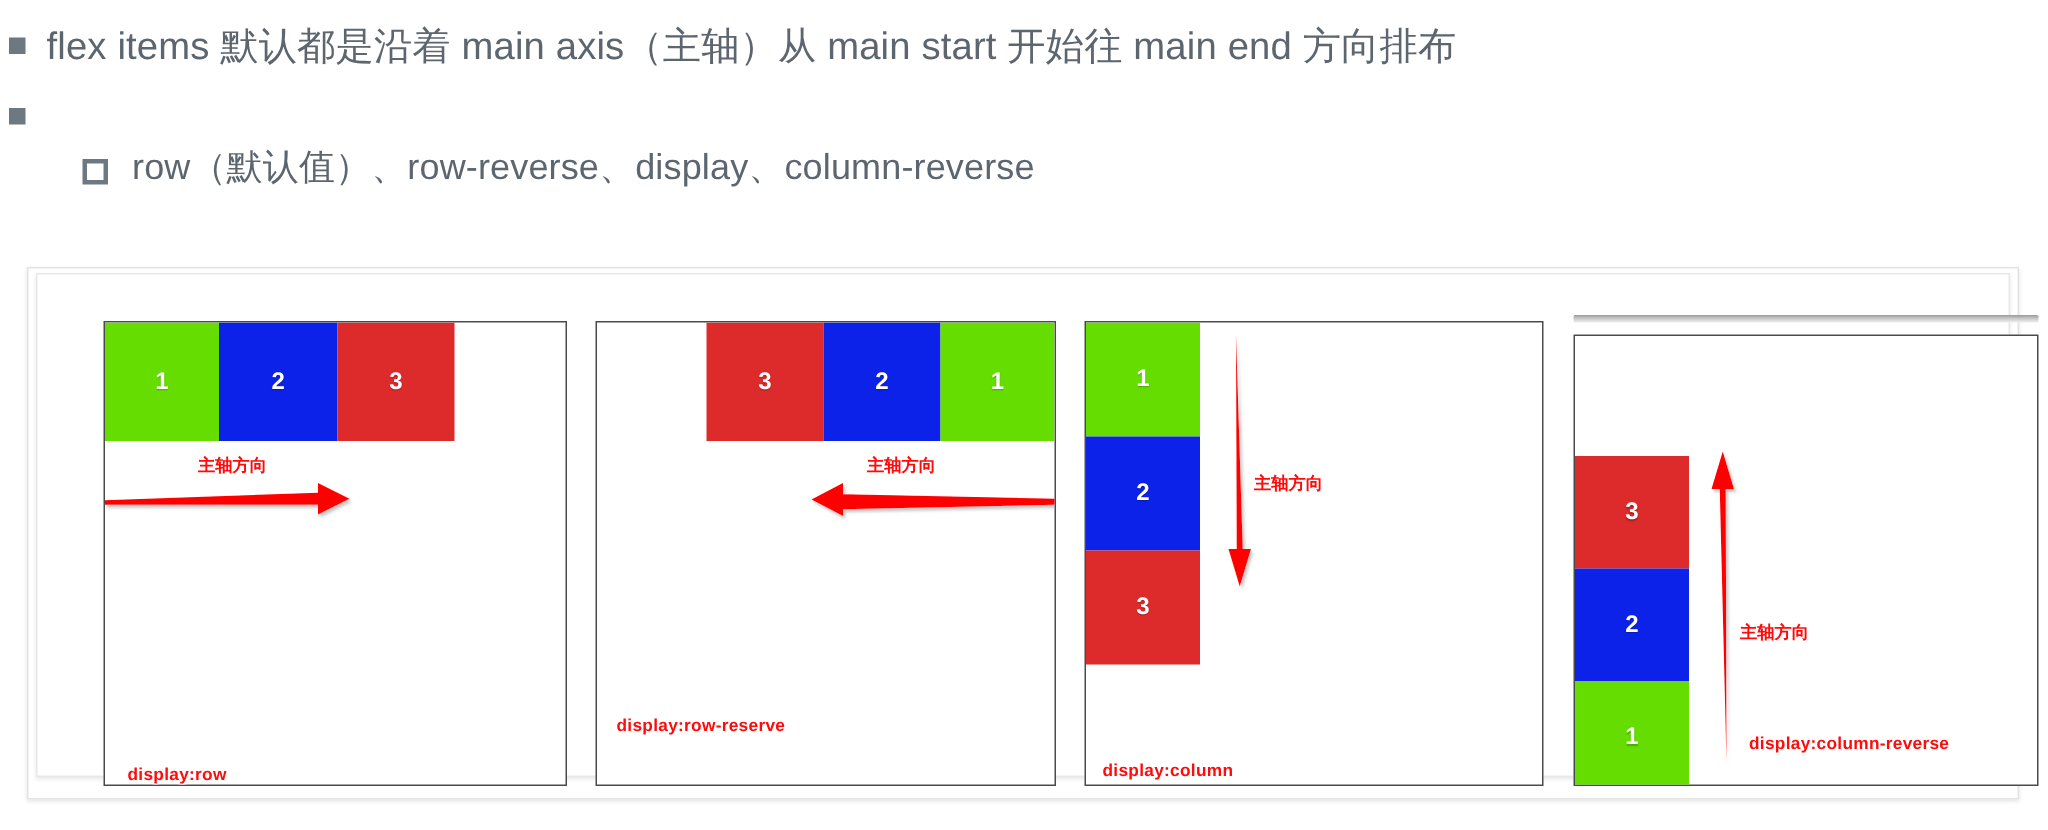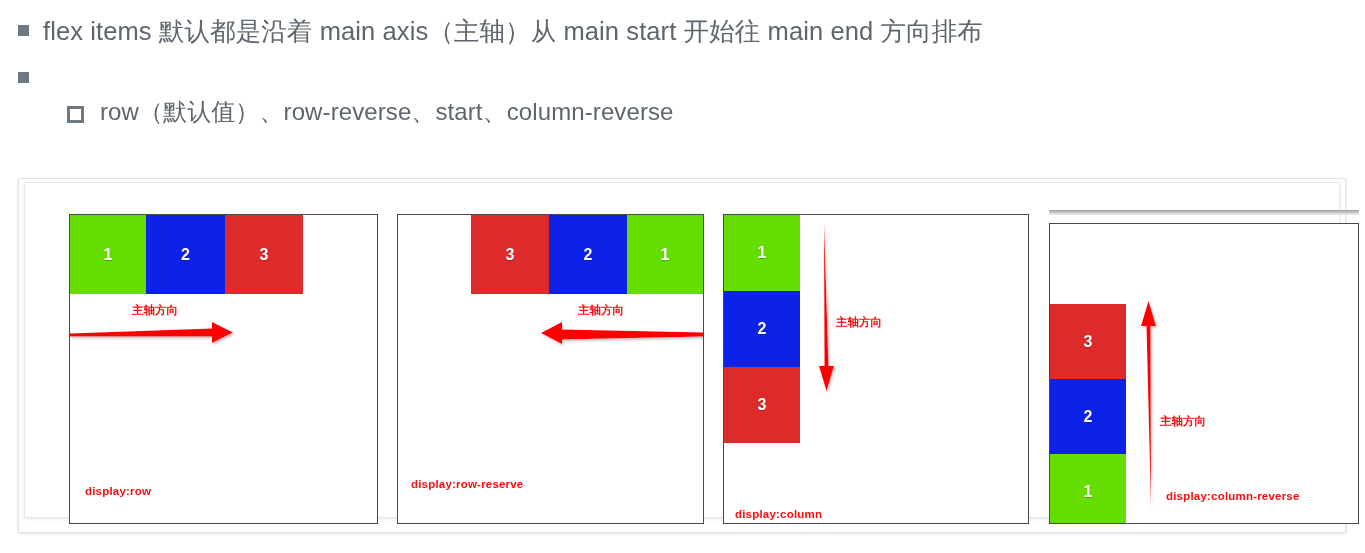--- a/index.html
+++ b/index.html
@@ -10,21 +10,21 @@
   body {
     width: 1365px;
     height: 553px;
     font-family: "Liberation Sans", "DejaVu Sans", sans-serif;
     overflow: hidden;
     position: relative;
   }
 
   
   .bullets {
-    padding: 14px 0 0 18px;
+    padding: 14px 0 0 6px;
     color: #5b646e;
   }
   .bullet-row {
     display: flex;
     align-items: flex-start;
     margin-bottom: 13px;
   }
   .bullet-row.level2 {
     margin-left: 49px;
     margin-bottom: 0;
@@ -174,21 +174,21 @@
     <span class="marker-filled"></span>
     <span class="bullet-text">flex items 默认都是沿着 main axis（主轴）从 main start 开始往 main end 方向排布</span>
   </div>
 
   <div class="bullet-row">
     <span class="marker-filled"></span>
   </div>
 
   <div class="bullet-row level2">
     <span class="marker-hollow"></span>
-    <span class="bullet-text">row（默认值）、row-reverse、start、column-reverse</span>
+    <span class="bullet-text">row（默认值）、row-reverse、display、column-reverse</span>
   </div>
 
 </div>
 
 <div id="diagram-area">
 
   <div class="frame-outer"></div>
   <div class="frame-inner">
 
     <div id="scroll-bar-top"></div>
@@ -213,21 +213,21 @@
             <feDropShadow dx="1.5" dy="2" stdDeviation="1.2" flood-color="#999" flood-opacity="0.55"></feDropShadow>
           </filter>
         </defs>
         <g filter="url(#sh1)">
           <polygon points="0,14.5 142,9.5 142,3 163,13.5 142,24 142,17.5 0,17.5" fill="#FF0000"></polygon>
         </g>
       </svg>
 
       <span class="axislabel" style="left:62px; top:88px;">主轴方向</span>
 
-      <span class="redlabel" style="left:15px; top:270px;">display:row</span>
+      <span class="redlabel" style="left:15px; top:296px;">display:row</span>
     </div>
 
     <div class="panel" id="panel-rowrev">
 
       <div class="boxrow" style="right:0px; top:0px; left:auto;">
         <div class="fbox" style="width:78px;height:79px;background:#DD2A2A;">
           <span>3</span>
         </div>
         <div class="fbox" style="width:78px;height:79px;background:#0D22E8;">
           <span>2</span>

